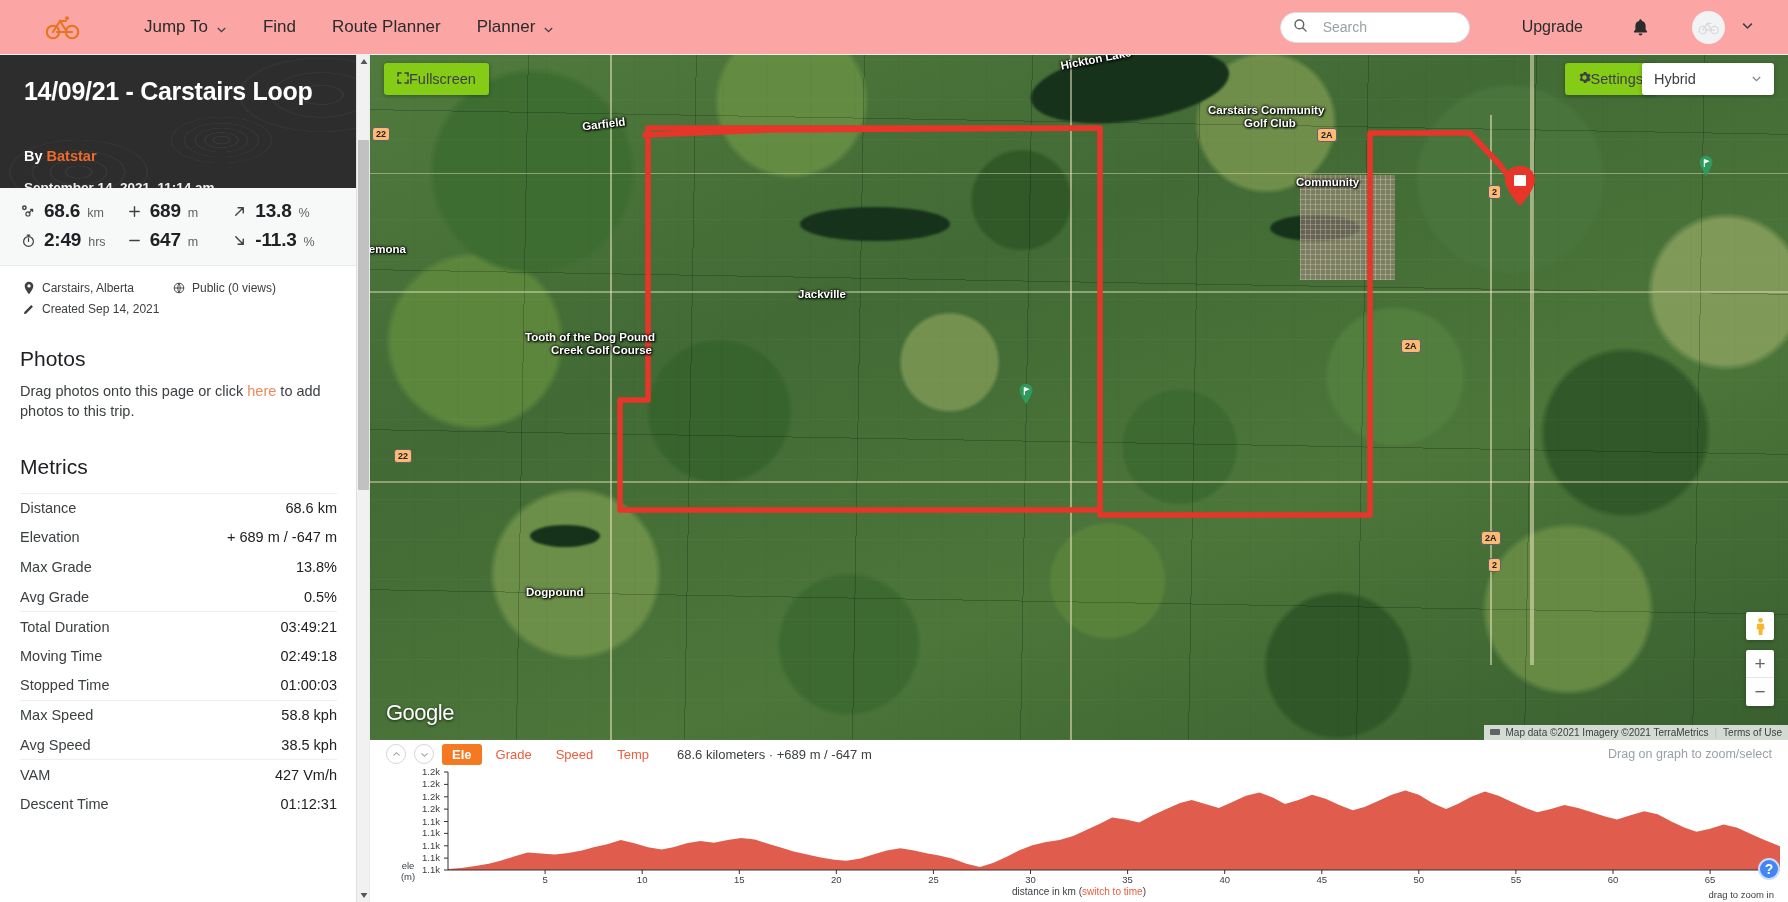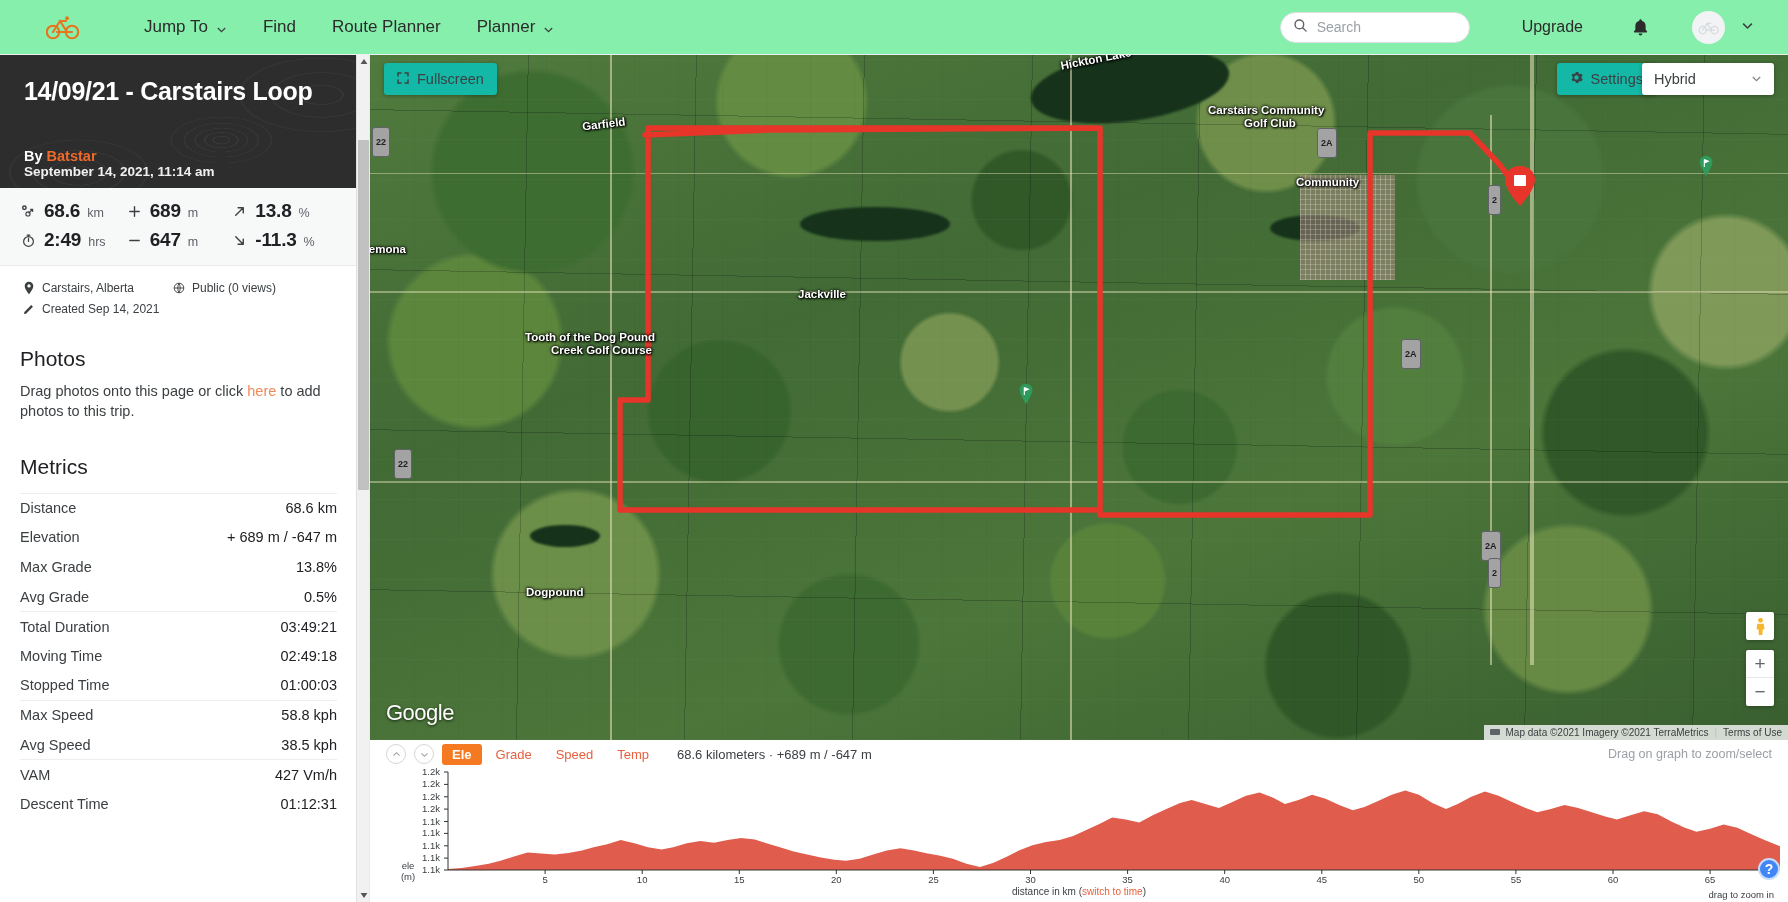--- a/index.html
+++ b/index.html
@@ -7,35 +7,35 @@
   body {
     font-family: "Liberation Sans", sans-serif;
     background:#fff; color:#202124;
     -webkit-font-smoothing: antialiased;
   }
 
   
   .topnav{
     height:55px; width:100%;
     display:flex; align-items:center;
-    background:#86efac;
+    background:#fca5a5;
     border-bottom:1px solid #eceff1;
     position:relative; z-index:40;
   }
   .logo{ margin-left:42px; width:42px; height:34px; display:flex; align-items:center; justify-content:center;}
   .navlinks{ display:flex; align-items:center; margin-left:42px; gap:0px;}
   .navlink{
     font-size:17px; color:#2b2b2b; padding:6px 18px;
     display:flex; align-items:center; gap:8px; cursor:pointer; white-space:nowrap;
   }
   .caret{ display:inline-block; width:11px; height:11px; position:relative; top:-2px;}
   .navright{ margin-left:auto; display:flex; align-items:center; gap:0; padding-right:34px;}
   .searchbox{
     width:190px; height:31px; border:1px solid #dcdfe3; border-radius:16px;
-    display:flex; align-items:center; padding:0 12px; gap:9px; background:#fff;
+    display:flex; align-items:center; padding:0 12px; gap:15px; background:#fff;
   }
   .searchbox input{
     border:0; outline:0; font-size:14px; font-family:inherit; color:#3c4043;
     width:100%; background:transparent;
   }
   .searchbox input::placeholder{ color:#9aa0a6; }
   .upgrade{ font-size:16px; color:#2b2b2b; margin-left:52px; cursor:pointer;}
   .bell{ margin-left:48px; cursor:pointer; display:flex;}
   .avatar{
     margin-left:42px; width:33px; height:33px; border-radius:50%;
@@ -64,21 +64,21 @@
       radial-gradient(ellipse 150px 70px at 22% 88%, transparent 0 8%, rgba(255,255,255,.05) 8.3% 9.2%, transparent 9.5% 18%, rgba(255,255,255,.045) 18.3% 19.2%, transparent 19.5% 30%, rgba(255,255,255,.04) 30.3% 31.2%, transparent 31.5% 45%, rgba(255,255,255,.035) 45.3% 46.2%, transparent 46.5%),
       radial-gradient(ellipse 200px 90px at 90% 30%, transparent 0 10%, rgba(255,255,255,.04) 10.3% 11.2%, transparent 11.5% 24%, rgba(255,255,255,.035) 24.3% 25.2%, transparent 25.5% 40%, rgba(255,255,255,.03) 40.3% 41.2%, transparent 41.5%);
     pointer-events:none;
   }
   .hero-title{
     font-size:25px; font-weight:700; color:#fff; letter-spacing:-.3px;
     position:relative; z-index:2; line-height:1.15;
   }
   .hero-by{ position:relative; z-index:2; margin-top:42px; font-size:14.5px; font-weight:700; color:#fff;}
   .hero-by a{ color:#ef6a2a; text-decoration:none; cursor:pointer;}
-  .hero-date{ position:relative; z-index:2; margin-top:0; font-size:13.5px; font-weight:700; color:#f1f1f1;}
+  .hero-date{ position:relative; z-index:2; margin-top:16px; font-size:13.5px; font-weight:700; color:#f1f1f1;}
 
   .statbar{
     background:#f7f8f8; border-bottom:1px solid #e8eaed;
     padding:12px 20px 14px 20px;
     display:grid; grid-template-columns:1fr 1fr 1fr; row-gap:7px;
   }
   .stat{ display:flex; align-items:baseline; gap:7px; font-size:18px; color:#202124;}
   .stat .ic{ width:17px; display:inline-flex; align-items:center; justify-content:center; position:relative; top:2px;}
   .stat .v{ font-weight:700; font-size:19px; letter-spacing:-.2px;}
   .stat .u{ font-size:12.5px; color:#5f6368; }
@@ -152,27 +152,27 @@
   .town{
     position:absolute; background:rgba(170,140,130,.55);
     background-image:repeating-linear-gradient(90deg, rgba(255,255,255,.25) 0 1px, transparent 1px 5px),
                      repeating-linear-gradient(0deg, rgba(255,255,255,.2) 0 1px, transparent 1px 5px);
   }
   .maplabel{
     position:absolute; color:#fff; font-size:11.5px; font-weight:600; white-space:nowrap;
     text-shadow:0 0 3px #000, 0 0 3px #000, 1px 1px 2px #000; pointer-events:none;
   }
   .hwy{
-    position:absolute; background:#a3a3a3; border:1px solid #5f6368; border-radius:3px;
-    font-size:9px; color:#202124; padding:8px 3px; line-height:12px; font-weight:600;
+    position:absolute; background:#fdba74; border:1px solid #5f6368; border-radius:3px;
+    font-size:9px; color:#202124; padding:0 3px; line-height:12px; font-weight:600;
   }
   .pin{ position:absolute; width:16px; height:22px;}
   .routebtn{
-    position:absolute; background:#14b8a6; border-radius:3px; box-shadow:0 1px 4px rgba(0,0,0,.3);
-    font-size:14.5px; color:#3c4043; display:flex; align-items:center; gap:8px;
+    position:absolute; background:#84cc16; border-radius:3px; box-shadow:0 1px 4px rgba(0,0,0,.3);
+    font-size:14.5px; color:#3c4043; display:flex; align-items:center; gap:0;
     padding:0 13px; height:32px; cursor:pointer;
   }
   .selwrap{
     position:absolute; background:#fff; border-radius:3px; box-shadow:0 1px 4px rgba(0,0,0,.3);
     height:32px; display:flex; align-items:center; justify-content:space-between;
     padding:0 12px; font-size:14.5px; color:#3c4043; cursor:pointer;
   }
   .gmlogo{
     position:absolute; left:16px; bottom:14px; font-size:22px; font-weight:500; color:#fff;
     letter-spacing:-.5px; text-shadow:0 1px 3px rgba(0,0,0,.75); font-family:"Liberation Sans",sans-serif;margin-top:9px;

